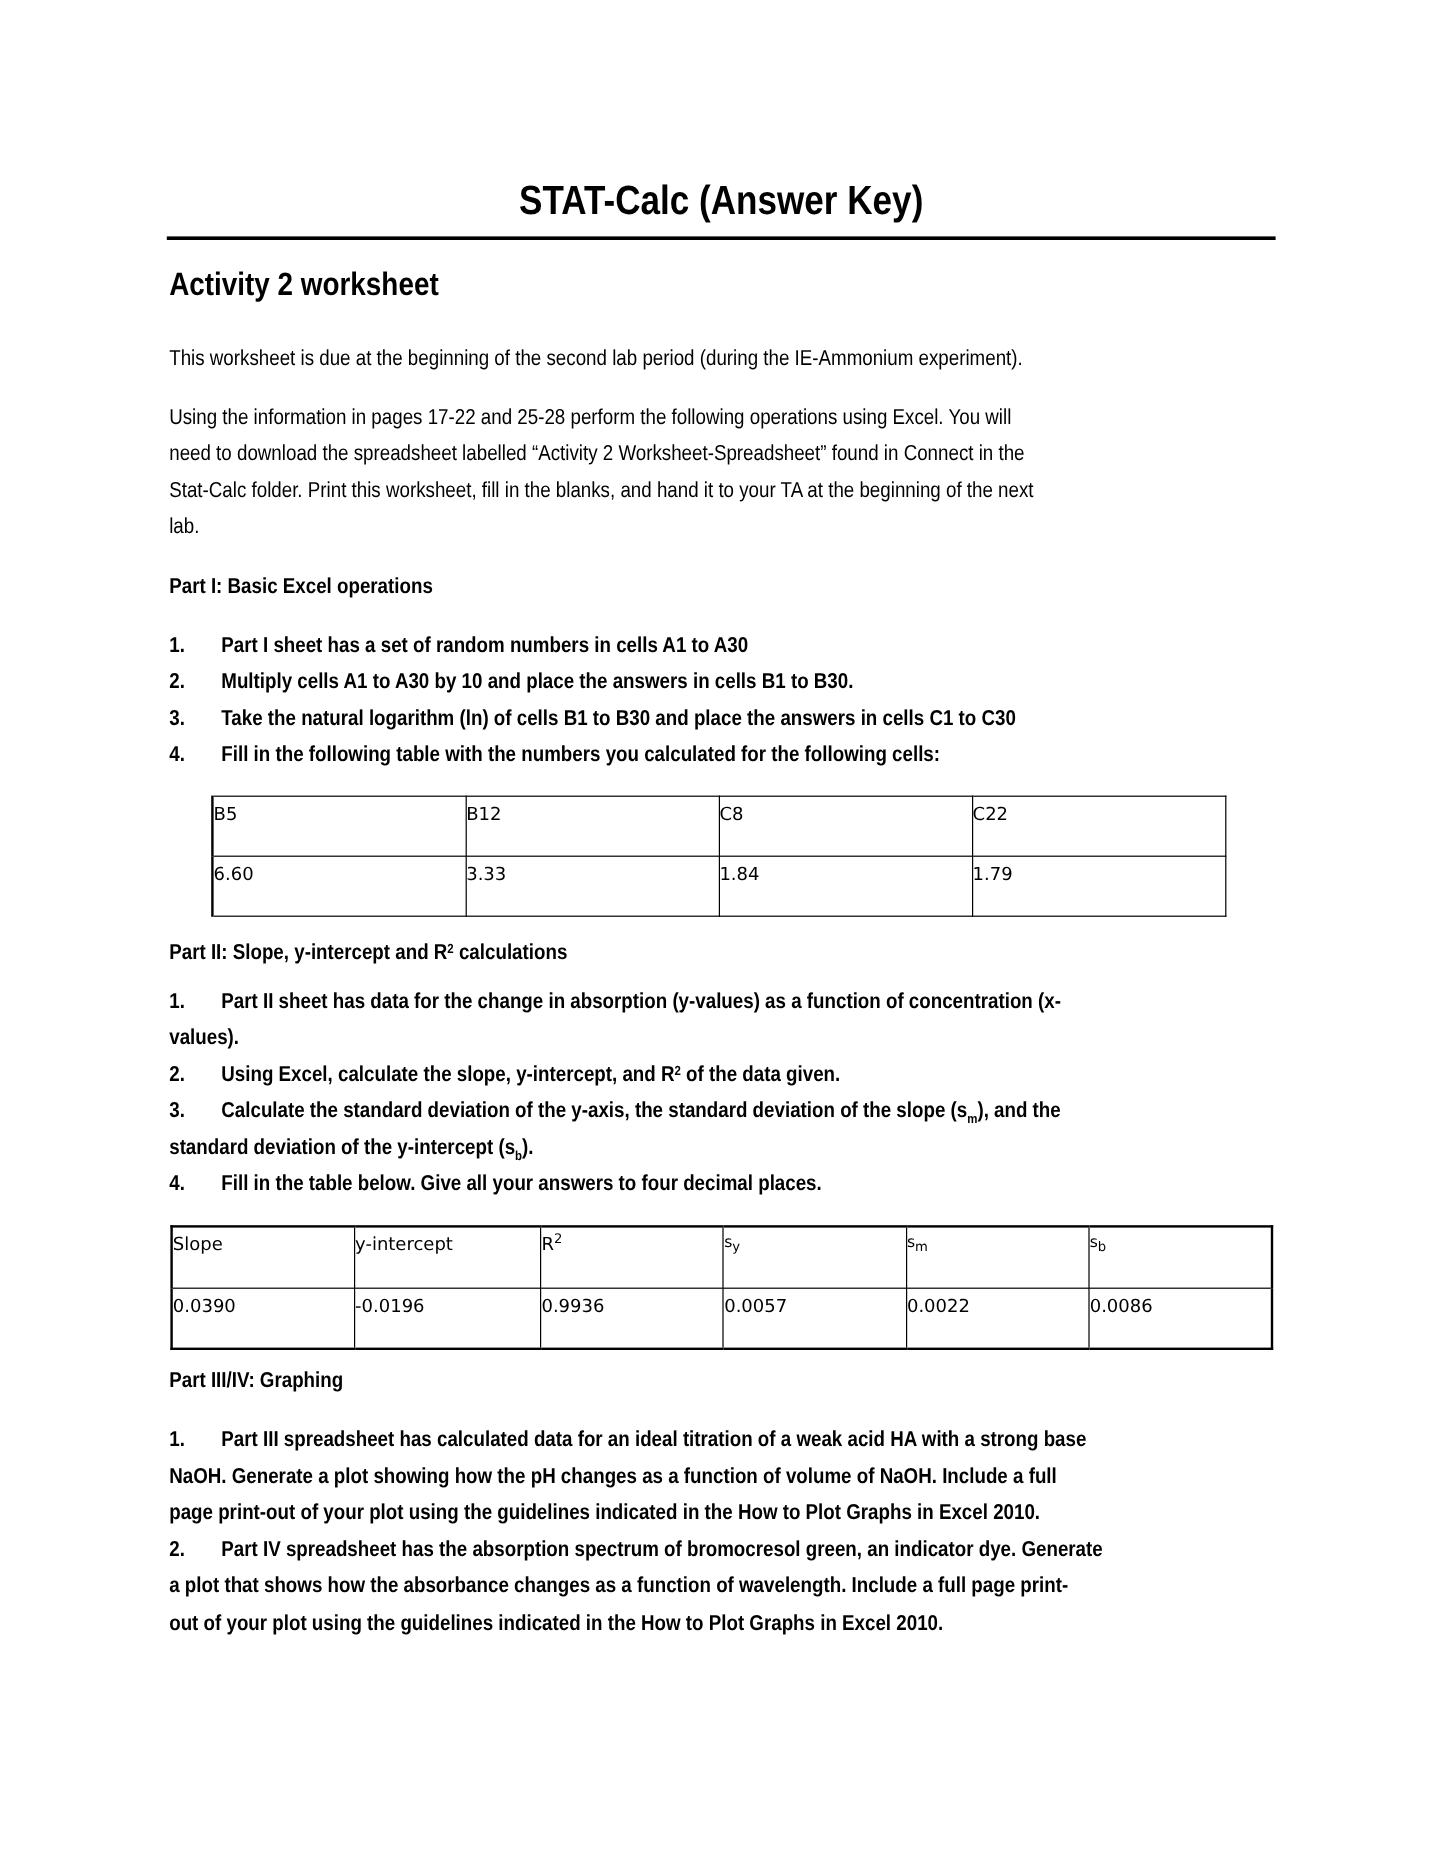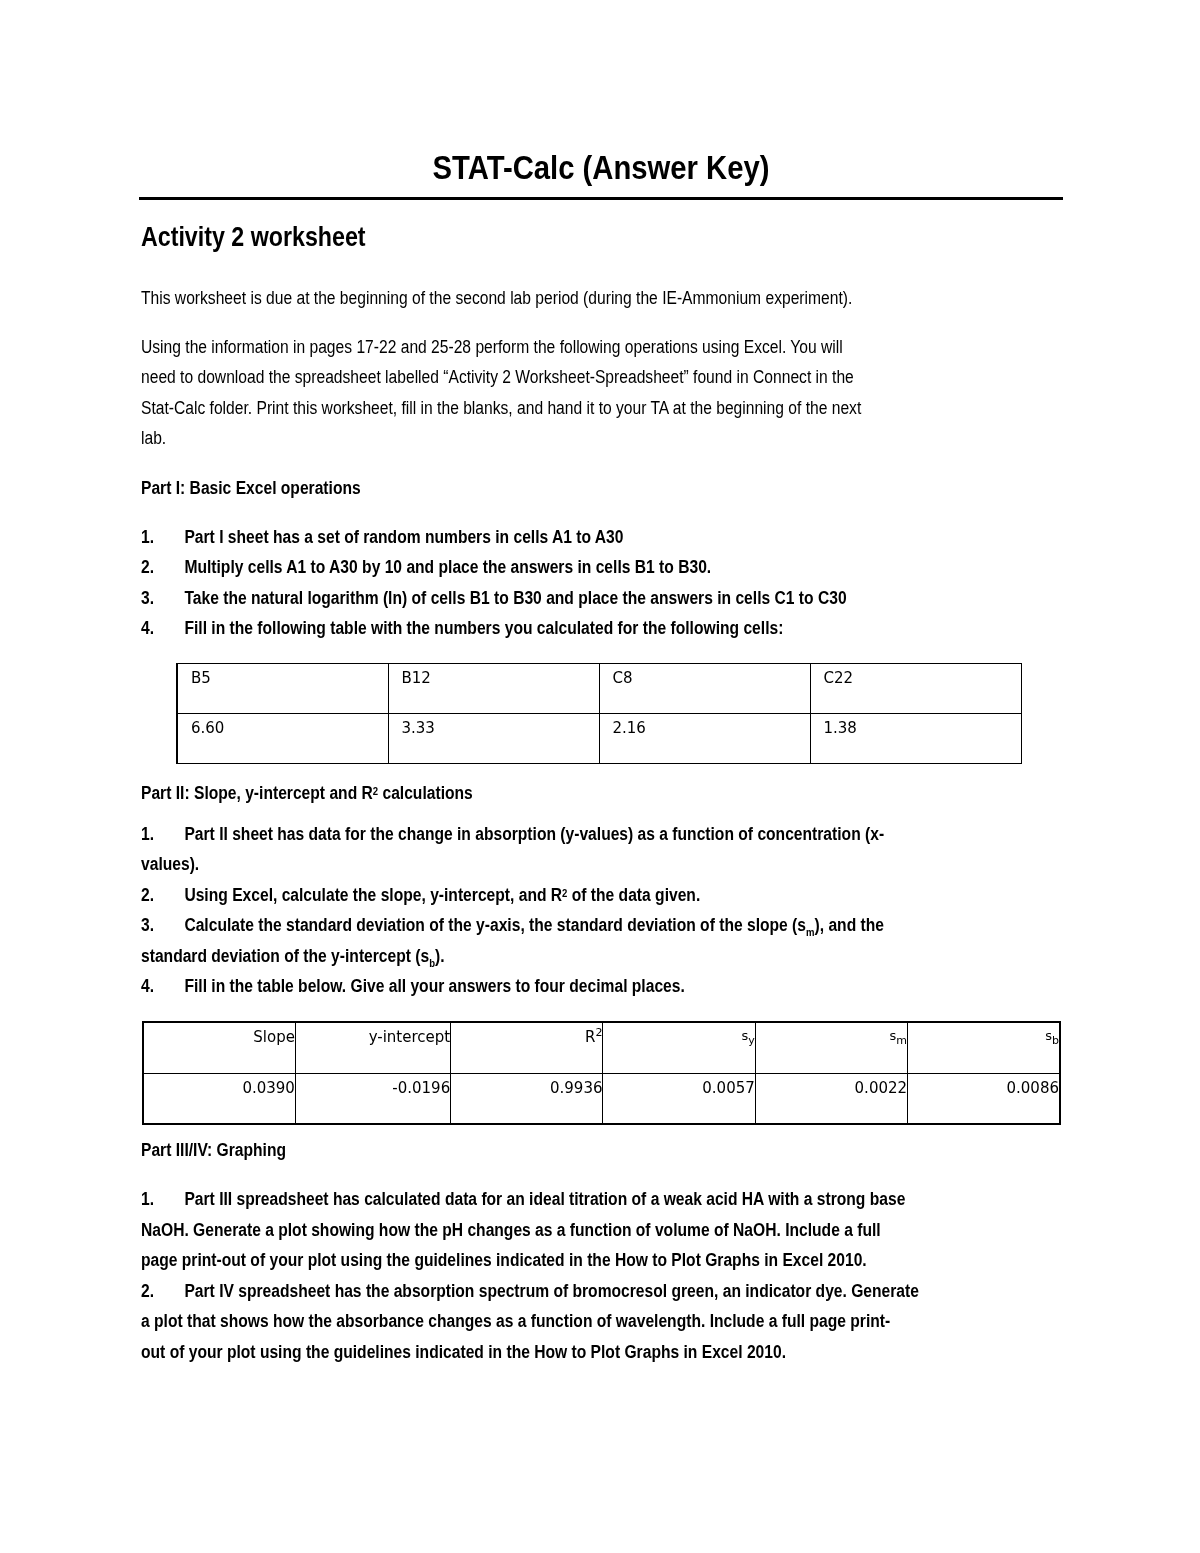--- a/index.html
+++ b/index.html
@@ -31,23 +31,23 @@
     }
     .li .num { display: inline-block; width: 50px; }
     sup { font-size: 11px; vertical-align: top; position: relative; top: -2px; }
     sub { font-size: 11px; }
     table { border-collapse: collapse; position: absolute; }
     td {
       border: 1.6px solid #000; padding: 0; vertical-align: top;
       font-family: "DejaVu Sans", sans-serif; font-size: 15px;
     }
     .t1 { left: 35px; top: 663px; }
-    .t1 td { width: 211px; height: 50px; padding-left: 13px; padding-top: 5px; box-sizing: border-box; }
+    .t1 td { width: 211px; height: 50px; padding-left: 0; padding-top: 5px; box-sizing: border-box; }
     .t2 { left: 1px; top: 1021px; }
-    .t2 td { width: 177px; height: 51px; text-align: right; padding-top: 5px; box-sizing: border-box; }
+    .t2 td { width: 177px; height: 51px; text-align: left; padding-top: 5px; box-sizing: border-box; }
     .t2 td.outer-l { border-left-width: 2.4px; }
     .t2 tr:first-child td { border-top-width: 2.4px; }
     .t2 tr:last-child td { border-bottom-width: 2.4px; }
     .t2 td.outer-r { border-right-width: 2.4px; margin-left: 30px; }
     .t1 td.outer-l { border-left-width: 2.4px; }
     .sm { font-size: 13px; }
   </style>
 </head>
 <body>
 
@@ -83,22 +83,22 @@
     <tbody>
         <tr>
       <td class="outer-l">B5</td>
       <td>B12</td>
       <td>C8</td>
       <td>C22</td>
     </tr>
     <tr>
       <td class="outer-l">6.60</td>
       <td>3.33</td>
-      <td>2.16</td>
-      <td>1.38</td>
+      <td>1.84</td>
+      <td>1.79</td>
     </tr>
   </tbody>
     </table>
 
   <div class="p hb" style="top:778px;">
     <span>Part II: Slope, y-intercept and R</span><sup>2</sup><span> calculations</span>
   </div>
 
   <div class="li" style="top:819px;">
     <span class="num">1.</span><span>Part II sheet has data for the change in absorption (y-values) as a function of concentration (x-</span>

